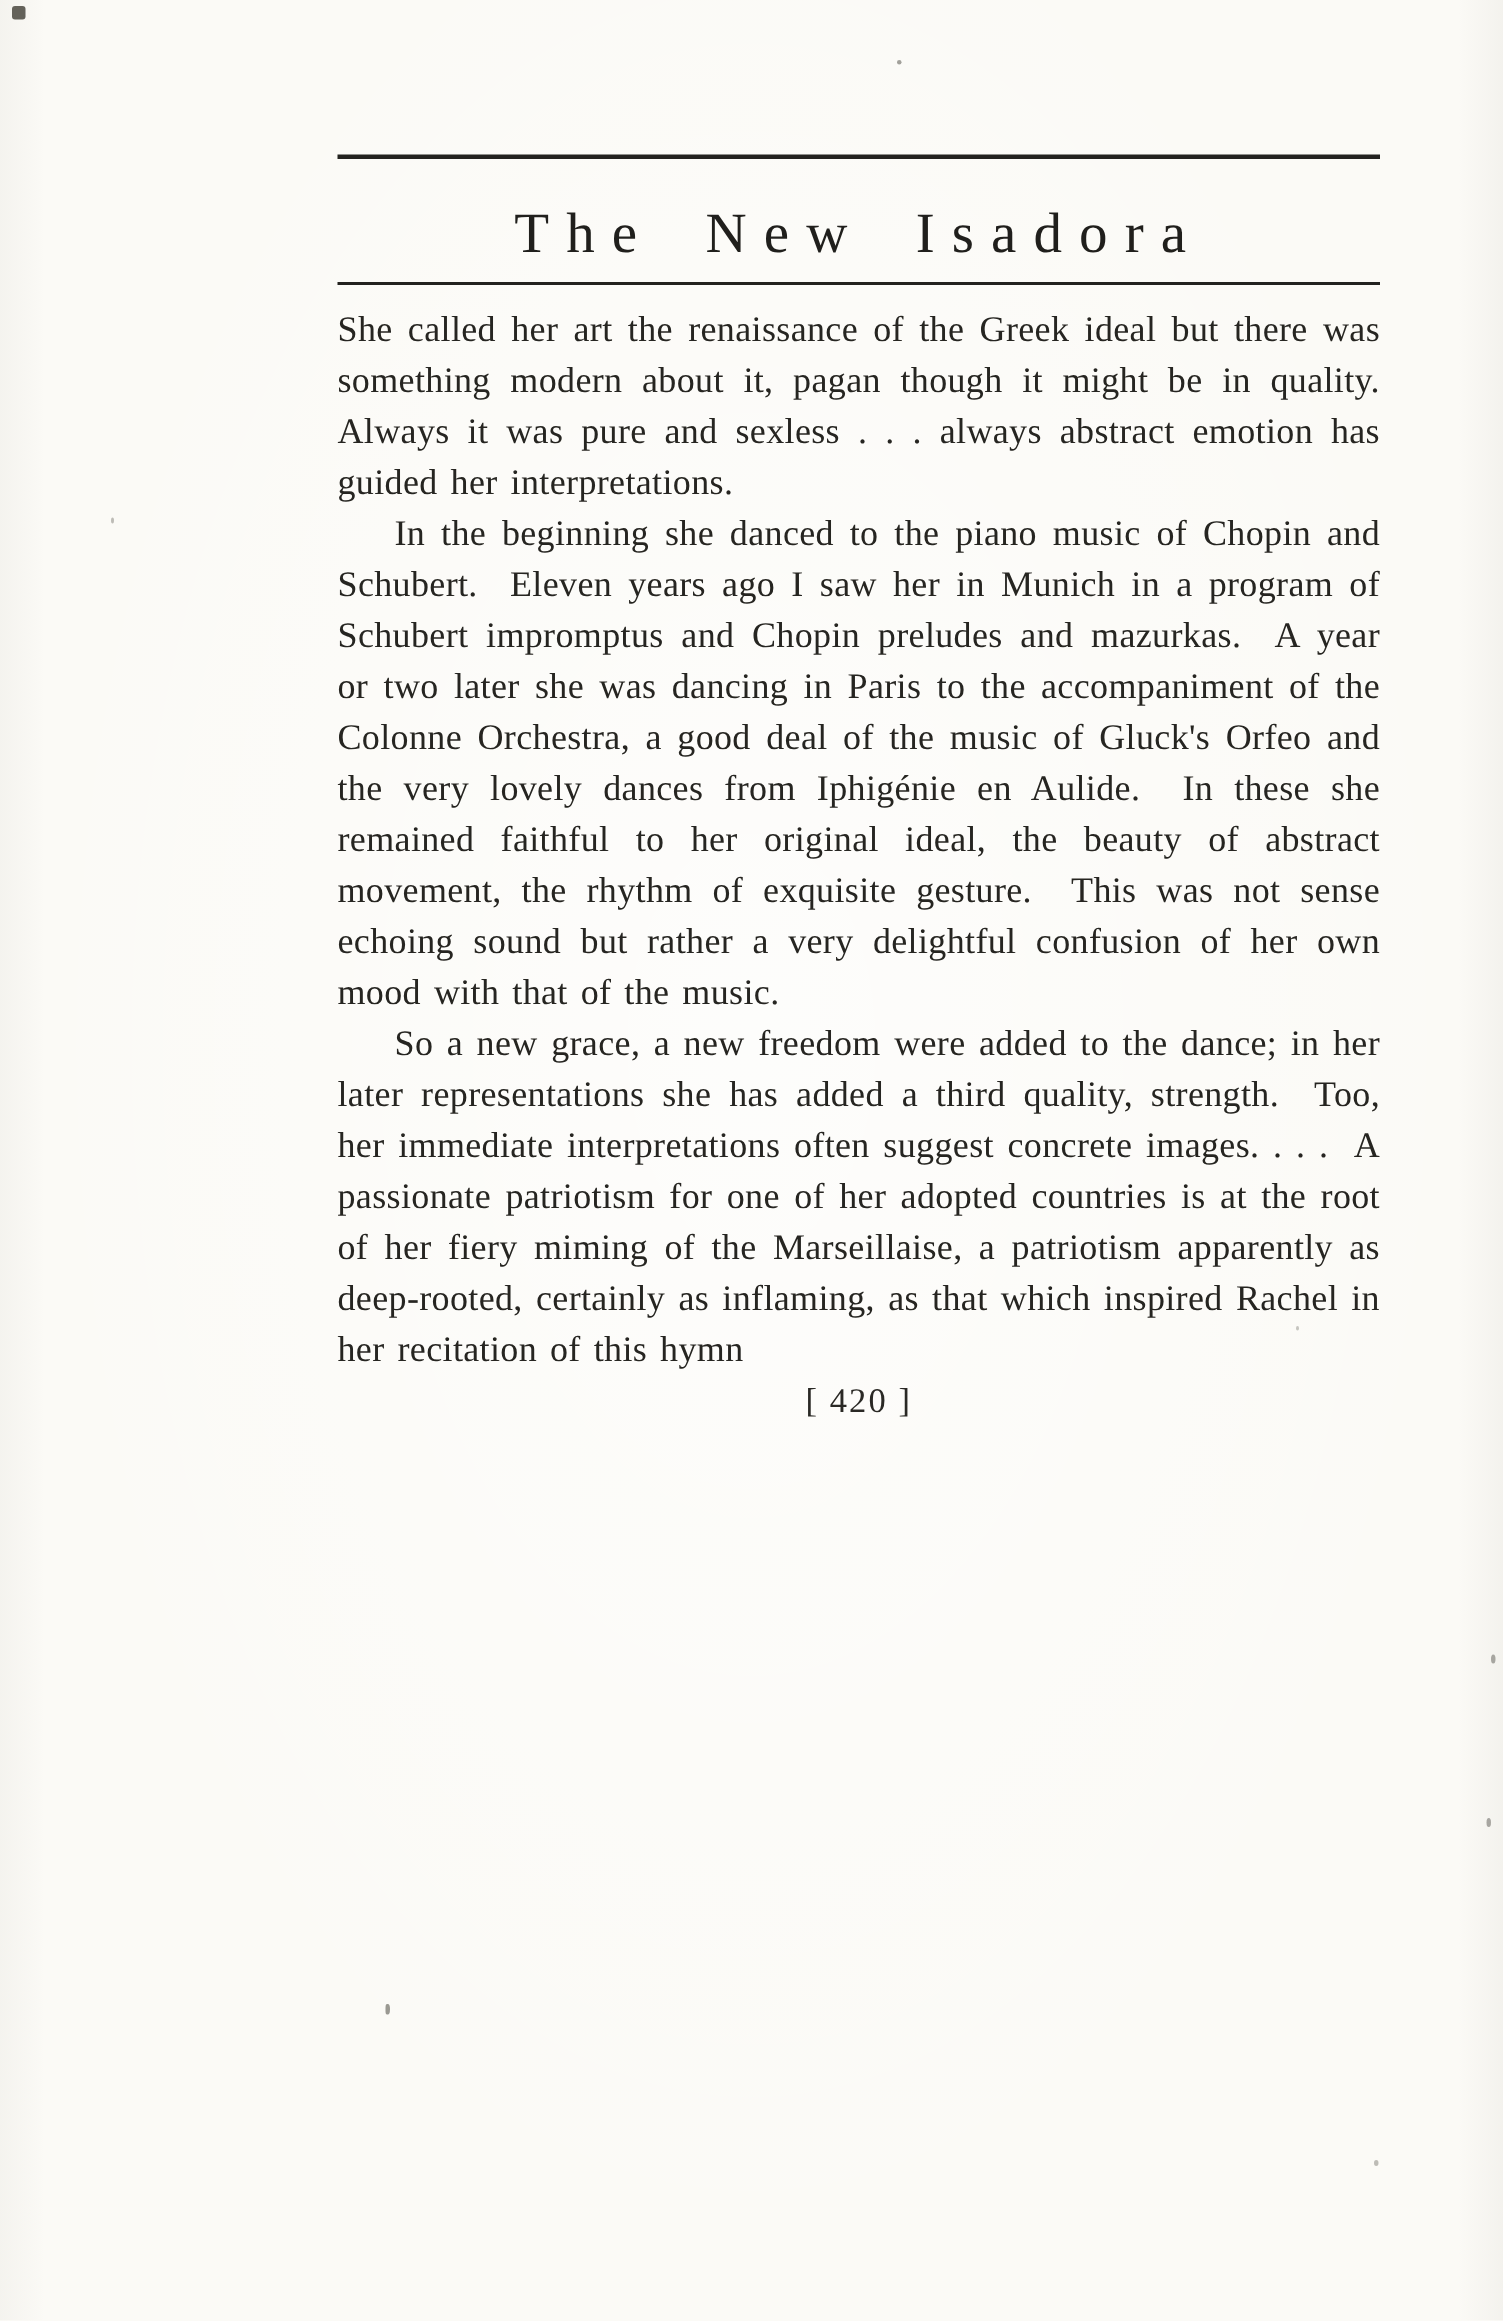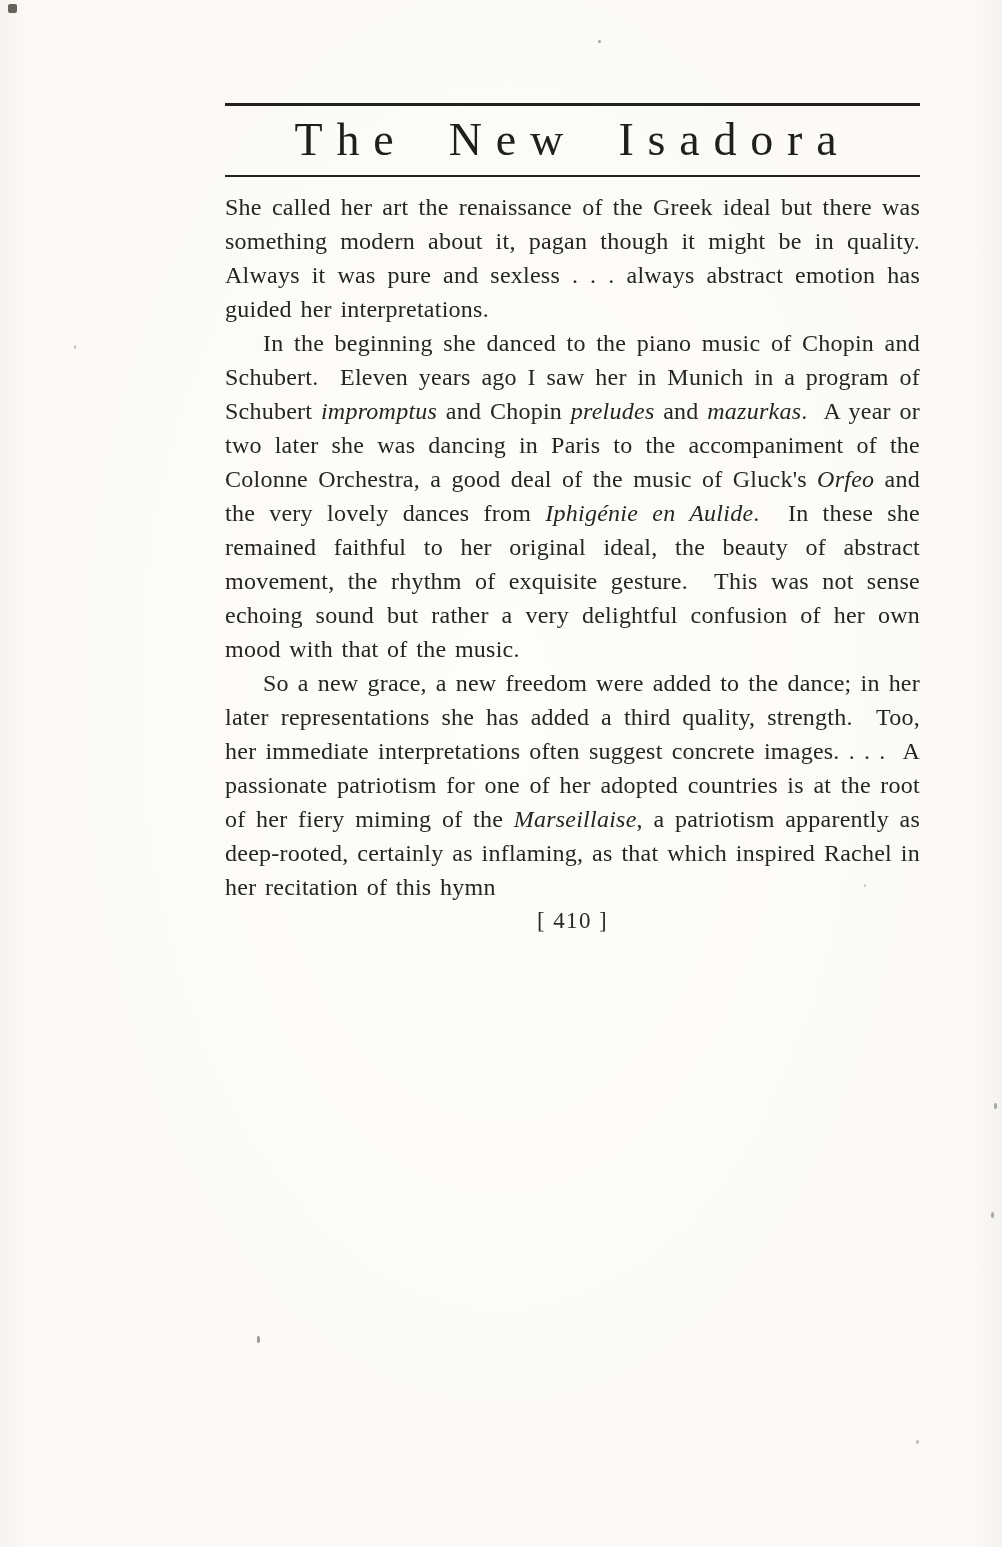--- a/index.html
+++ b/index.html
@@ -35,22 +35,22 @@
   }
   .rule-top {
     margin-top: 103px;
     height: 3px;
   }
   .rule-bottom {
     height: 2px;
     margin-top: 4px;
   }
   .title {
-    margin: 6px 0 8px 0;
-    font-size: 46px;
+    margin: 28px 0 8px 0;
+    font-size: 38px;
     font-weight: normal;
     text-align: center;
     letter-spacing: 0.30em;
     word-spacing: 0.35em;
     line-height: 1.2;
     color: #201f1c;
   }
   .body-text {
     margin-top: 13px;
     font-size: 24px;
@@ -60,21 +60,20 @@
     letter-spacing: 0.01em;
     white-space: pre-wrap;
   }
   .body-text p {
     margin: 0;
   }
   .body-text p.indent {
     text-indent: 38px;
   }
   .italic {
-    font-style: italic;
   }
   .page-number {
     margin-top: 4px;
     text-align: center;
     font-size: 23px;
     letter-spacing: 0.06em;
     color: #2a2925;
   }
   .speck {
     position: absolute;
@@ -92,21 +91,21 @@
 </style>
 </head>
 <body>
 
 <div class="page">
   <div class="content">
     <div class="rule rule-top"></div>
     <h1 class="title">The New Isadora</h1>
     <div class="rule rule-bottom"></div>
     <div class="body-text" id="paragraphs"><p class=""><span>She called her art the renaissance of the Greek ideal but there was something modern about it, pagan though it might be in quality.  Always it was pure and sexless . . . always abstract emotion has guided her interpretations.</span></p><p class="indent"><span>In the beginning she danced to the piano music of Chopin and Schubert.  Eleven years ago I saw her in Munich in a program of Schubert </span><span class="italic">impromptus</span><span> and Chopin </span><span class="italic">preludes</span><span> and </span><span class="italic">mazurkas</span><span>.  A year or two later she was dancing in Paris to the accompaniment of the Colonne Orchestra, a good deal of the music of Gluck's </span><span class="italic">Orfeo</span><span> and the very lovely dances from </span><span class="italic">Iphigénie en Aulide</span><span>.  In these she remained faithful to her original ideal, the beauty of abstract movement, the rhythm of exquisite gesture.  This was not sense echoing sound but rather a very delightful confusion of her own mood with that of the music.</span></p><p class="indent"><span>So a new grace, a new freedom were added to the dance; in her later representations she has added a third quality, strength.  Too, her immediate interpretations often suggest concrete images. . . .  A passionate patriotism for one of her adopted countries is at the root of her fiery miming of the </span><span class="italic">Marseillaise</span><span>, a patriotism apparently as deep-rooted, certainly as inflaming, as that which inspired Rachel in her recitation of this hymn</span></p></div>
-    <div class="page-number">[ 410 ]</div>
+    <div class="page-number">[ 420 ]</div>
   </div>
 
   <div class="speck s1"></div>
   <div class="speck s2"></div>
   <div class="speck s3"></div>
   <div class="speck s4"></div>
   <div class="speck s5"></div>
   <div class="speck s6"></div>
   <div class="speck s7"></div>
   <div class="speck s8"></div>

